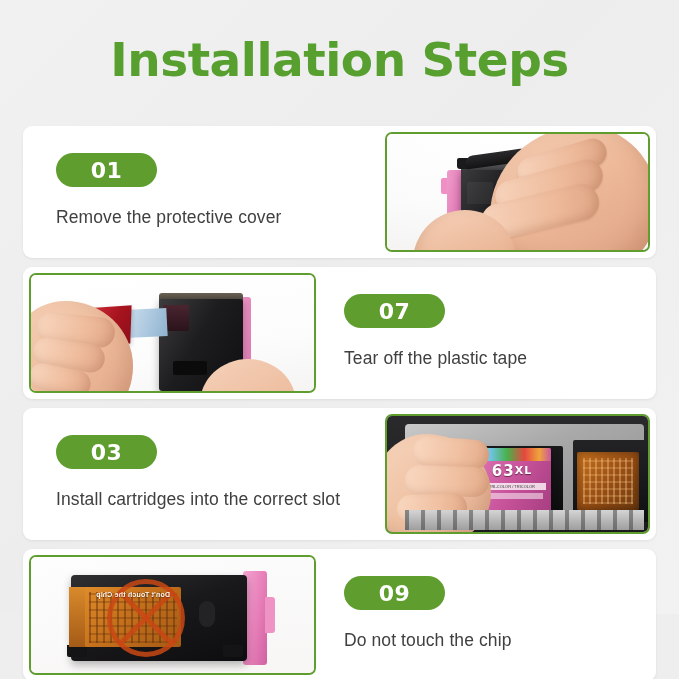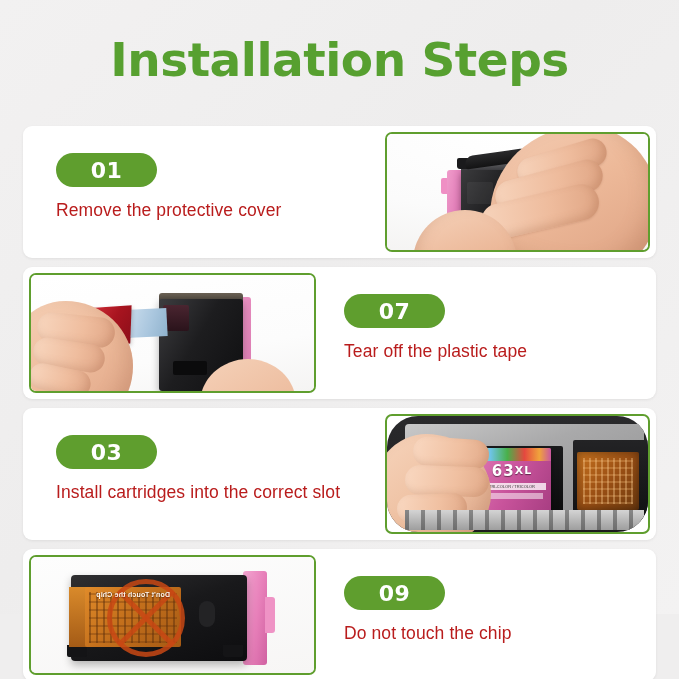--- a/index.html
+++ b/index.html
@@ -82,24 +82,24 @@
     font-size: 22px;
     font-weight: 700;
     letter-spacing: 0.5px;
     display: flex;
     align-items: center;
     justify-content: center;
     padding: 0 14px;
   }
 
   .step-caption {
-    margin-top: 12px;
+    margin-top: 19px;
     font-size: 17.5px;
     line-height: 1.35;
-    color: #b91c1c;
+    color: #404040;
     font-family: "Liberation Sans", sans-serif;
     max-width: 300px;
     letter-spacing: 0.1px;
   }
 
   
   .step-photo {
     flex: 1 1 auto;
     margin: 6px 6px 6px 0;
     border: 2px solid #5f9e2e;
@@ -254,21 +254,21 @@
     background: #0b0b0c; border-radius: 2px;
   }
   .p2 .hand2 {
     position: absolute; right: 18px; bottom: -30px;
     width: 96px; height: 62px;
     background: linear-gradient(150deg,#f5d1b8 0%, #ebb798 100%);
     border-radius: 50% 50% 30% 30% / 72% 72% 28% 28%;
   }
 
   
-  .p3 { background: linear-gradient(#2a2a2c 0%, #1b1b1d 100%); border-radius: 31px; }
+  .p3 { background: linear-gradient(#2a2a2c 0%, #1b1b1d 100%); }
   .p3 .carriage {
     position: absolute; left: 18px; top: 8px; right: 4px; bottom: 22px;
     background: linear-gradient(160deg,#c9c9c9 0%, #a9a9aa 40%, #8f8f90 100%);
     border-radius: 4px;
   }
   .p3 .slot-dark {
     position: absolute; left: 60px; top: 30px;
     width: 116px; height: 74px;
     background: linear-gradient(#1a1a1c,#0b0b0c);
     border-radius: 2px;

